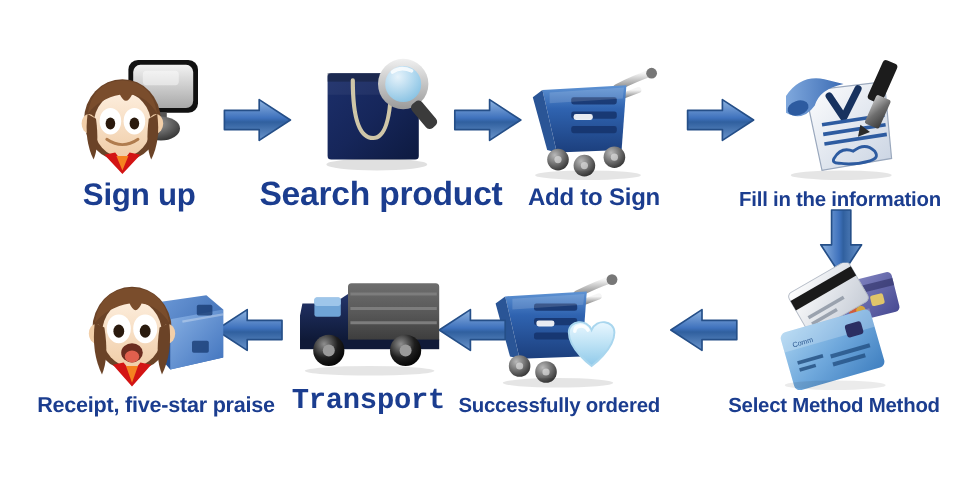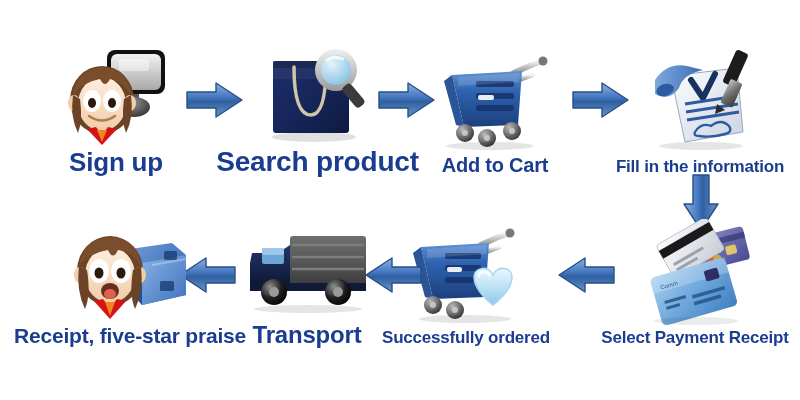--- a/index.html
+++ b/index.html
@@ -192,21 +192,21 @@
 
         <circle cx="27" cy="88" r="9" fill="url(#wh)"></circle>
         <circle cx="49" cy="93" r="9" fill="url(#wh)"></circle>
         <circle cx="74" cy="86" r="9" fill="url(#wh)"></circle>
         <circle cx="27" cy="88" r="3" fill="#ddd" opacity="0.7"></circle>
         <circle cx="49" cy="93" r="3" fill="#ddd" opacity="0.7"></circle>
         <circle cx="74" cy="86" r="3" fill="#ddd" opacity="0.7"></circle>
         <ellipse cx="52" cy="101" rx="44" ry="4" fill="#000" opacity="0.1"></ellipse>
       </svg>
     </span>
-    <span class="node-label" style="font-size:20px;">Add to Cart</span>
+    <span class="node-label" style="font-size:20px;">Add to Sign</span>
   </div>
 
   <div class="arrow" style="left:570px; top:80px;">
     <svg width="62" height="40" viewBox="0 0 62 40">
       <path d="M3 12 H32 V3 L58 20 L32 37 V28 H3 Z" fill="url(#ar1)" stroke="#254f88" stroke-width="1.4" stroke-linejoin="round"></path>
     </svg>
   </div>
 
   <div class="node" style="left:605px; top:32px; width:190px; height:144px;">
     <span class="node-icon">
@@ -303,21 +303,21 @@
           <rect x="74" y="56" width="14" height="11" rx="2.5" fill="#2b2f63"></rect>
           <text x="28" y="62" font-family="Liberation Sans, sans-serif" font-size="6" fill="#1d4a86" opacity="0.9">Comm</text>
           <rect x="28" y="74" width="22" height="3" fill="#1b4677" opacity="0.75"></rect>
           <rect x="28" y="80" width="14" height="3" fill="#1b4677" opacity="0.75"></rect>
           <rect x="56" y="76" width="34" height="3.5" fill="#1b4677" opacity="0.7"></rect>
           <rect x="56" y="83" width="28" height="3.5" fill="#1b4677" opacity="0.7"></rect>
         </g>
         <ellipse cx="62" cy="102" rx="42" ry="4" fill="#000" opacity="0.08"></ellipse>
       </svg>
     </span>
-    <span class="node-label" style="font-size:17px;">Select Payment Receipt</span>
+    <span class="node-label" style="font-size:17px;">Select Method Method</span>
   </div>
 
   <div class="arrow" style="left:555px; top:255px;">
     <svg width="62" height="40" viewBox="0 0 62 40">
       <defs>
         <linearGradient id="arl" x1="0" y1="0" x2="0" y2="1">
           <stop offset="0" stop-color="#8fb4e0"></stop>
             <stop offset="0.45" stop-color="#3f72bd"></stop>
           <stop offset="0.55" stop-color="#30609f"></stop>
             <stop offset="1" stop-color="#6b95cc"></stop>
@@ -400,21 +400,21 @@
 
         <rect x="8" y="60" width="116" height="8" fill="#101a38"></rect>
 
         <circle cx="32" cy="69" r="13" fill="url(#tw)"></circle>
         <circle cx="96" cy="69" r="13" fill="url(#tw)"></circle>
         <circle cx="32" cy="69" r="5" fill="#9a9a9a"></circle>
         <circle cx="96" cy="69" r="5" fill="#9a9a9a"></circle>
         <ellipse cx="66" cy="86" rx="54" ry="4" fill="#000" opacity="0.1"></ellipse>
       </svg>
     </span>
-    <span class="node-label" style="font-size:24px;">Transport</span>
+    <span class="node-label" style="font-size:24px;font-family:Liberation Mono, monospace;">Transport</span>
   </div>
 
   <div class="arrow" style="left:176px; top:255px;">
     <svg width="62" height="40" viewBox="0 0 62 40">
       <path d="M59 12 H30 V3 L4 20 L30 37 V28 H59 Z" fill="url(#arl)" stroke="#254f88" stroke-width="1.4" stroke-linejoin="round"></path>
     </svg>
   </div>
 
   <div class="node" style="left:10px; top:216px; width:240px; height:131px;">
     <span class="node-icon">
@@ -456,16 +456,16 @@
         <ellipse cx="31" cy="52" rx="4.5" ry="5.5" fill="#2a1a0e"></ellipse>
         <ellipse cx="53" cy="52" rx="4.5" ry="5.5" fill="#2a1a0e"></ellipse>
 
         <ellipse cx="42" cy="70" rx="9" ry="8" fill="#6b2d20"></ellipse>
         <ellipse cx="42" cy="73" rx="6" ry="5" fill="#e0604e"></ellipse>
 
         <path d="M26 80 L42 98 L58 80 L49 78 L42 87 L35 78 Z" fill="#d31414"></path>
         <path d="M37 81 L42 95 L47 81 Z" fill="#f58220"></path>
       </svg>
     </span>
-    <span class="node-label" style="font-size:21px;">Receipt, five-star praise</span>
+    <span class="node-label" style="font-size:18px;">Receipt, five-star praise</span>
   </div>
 
 </div>
 
 </body></html>

